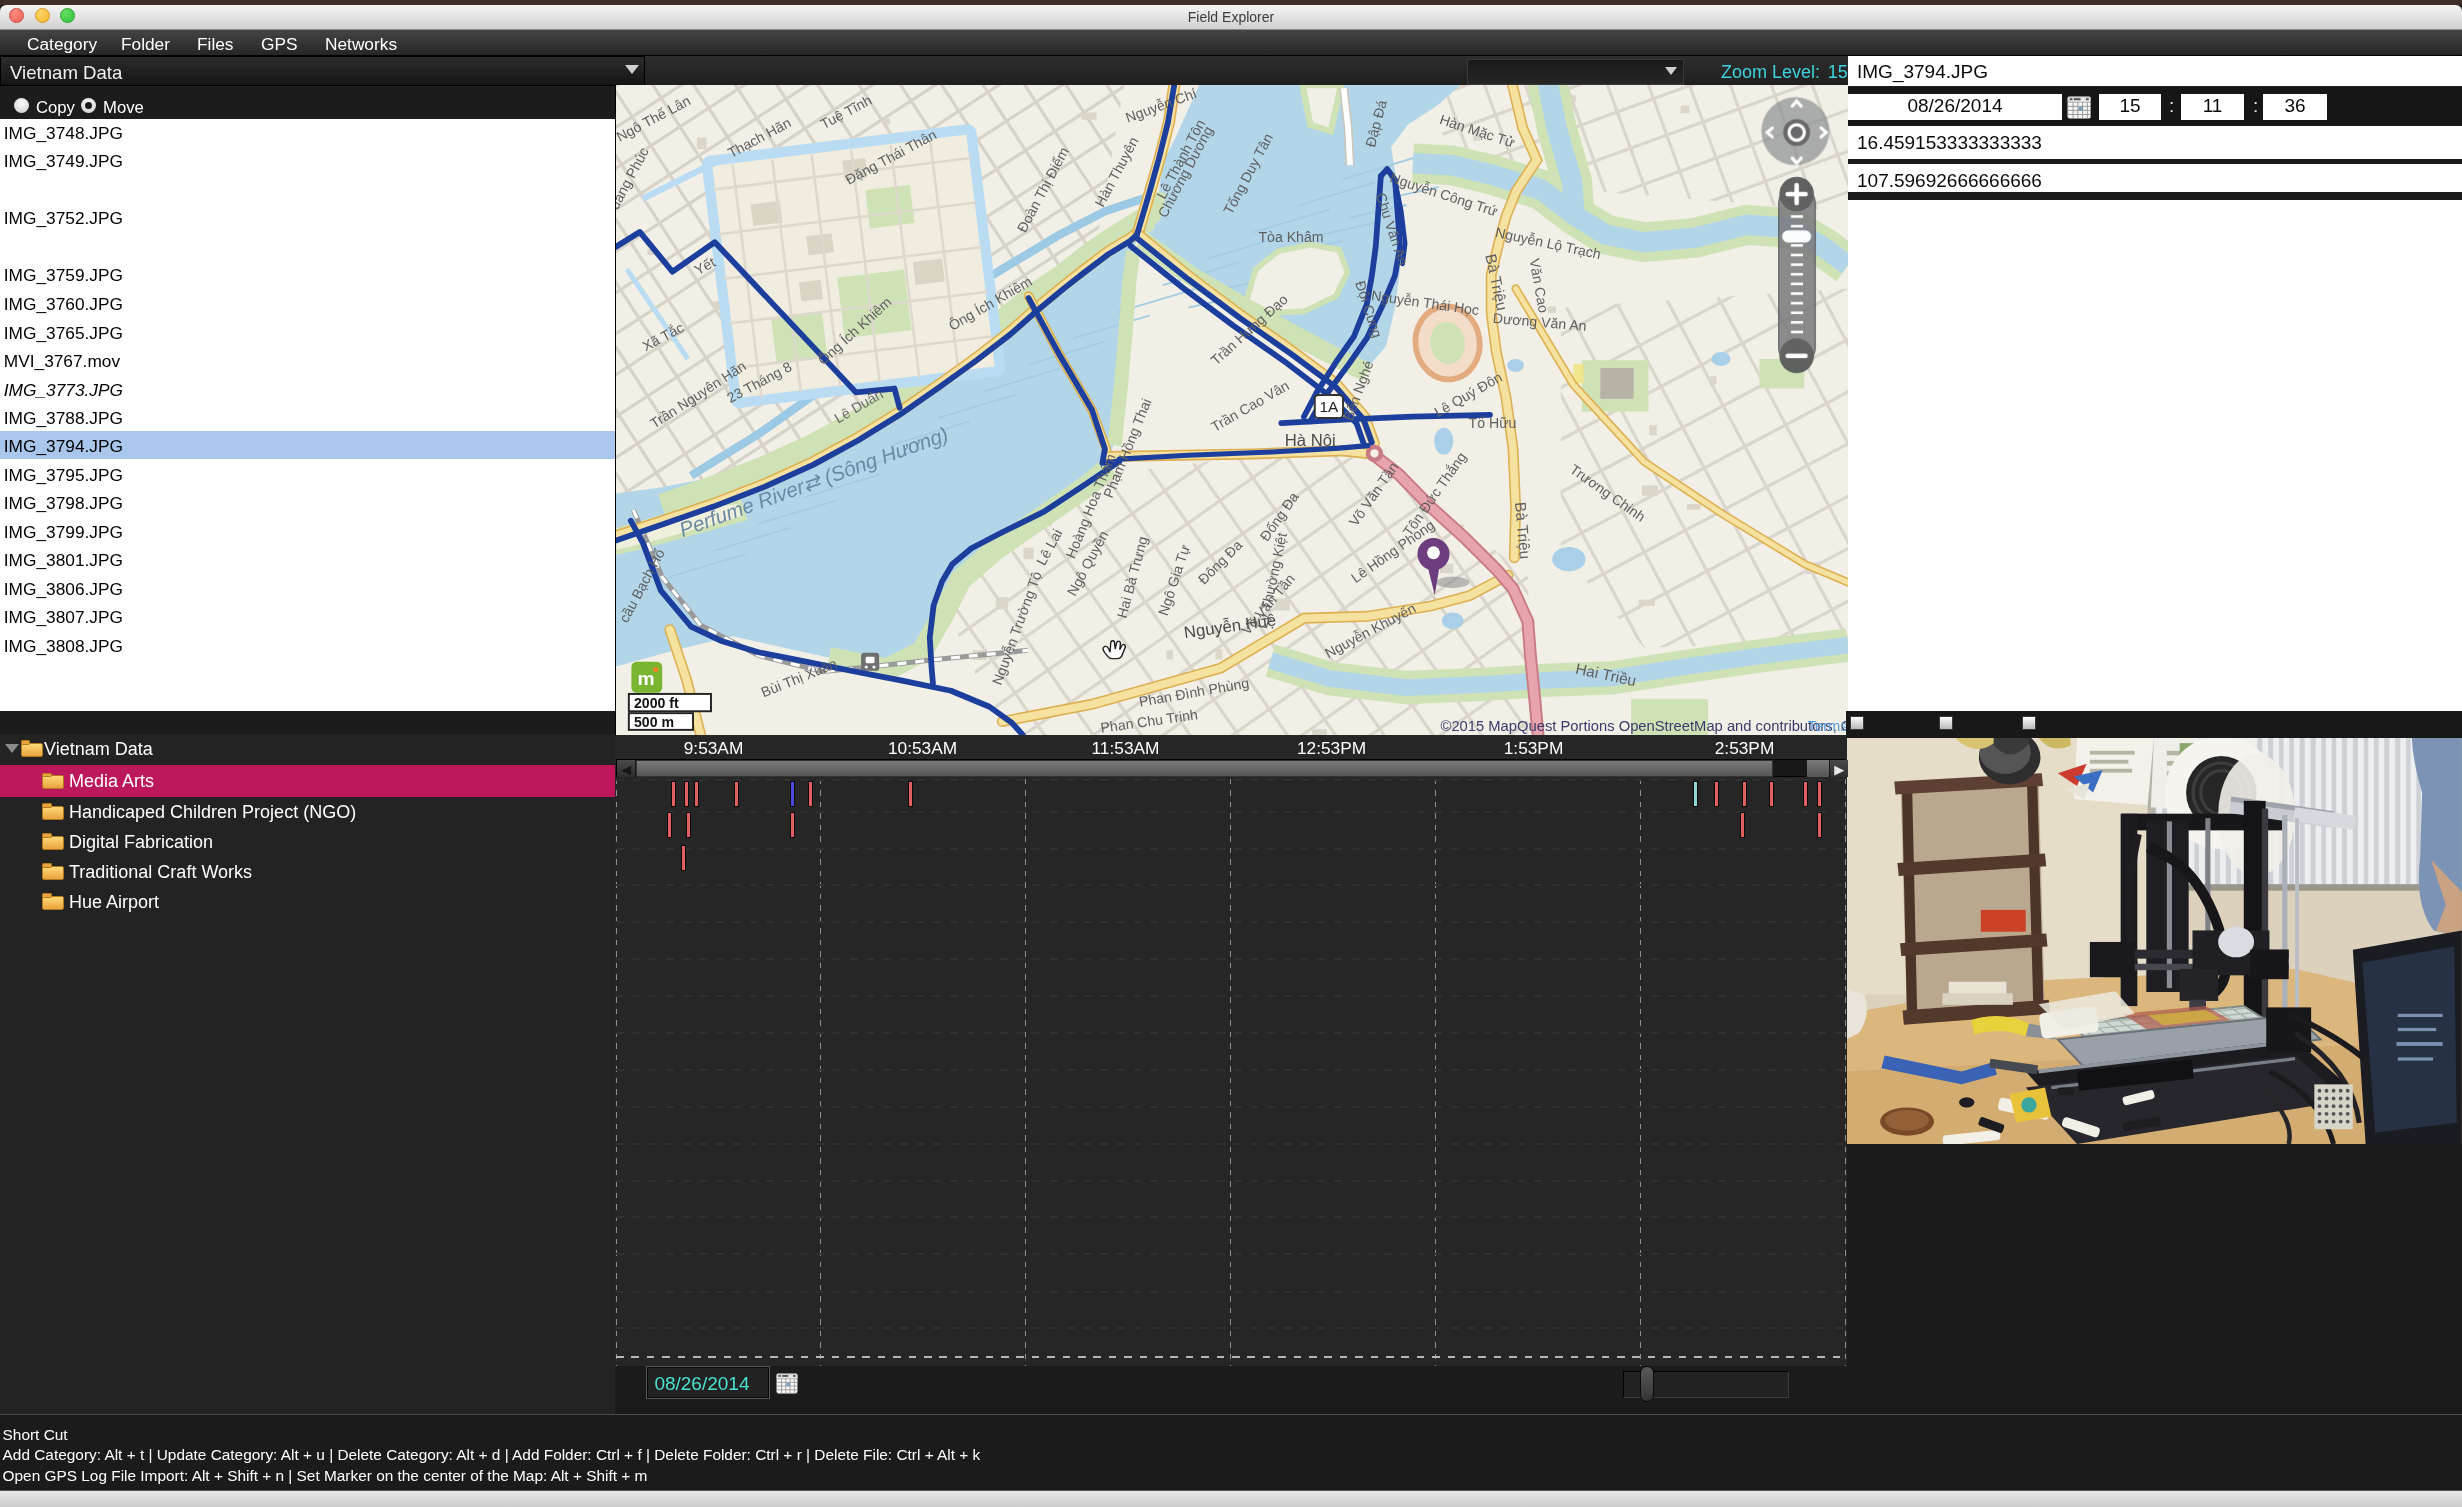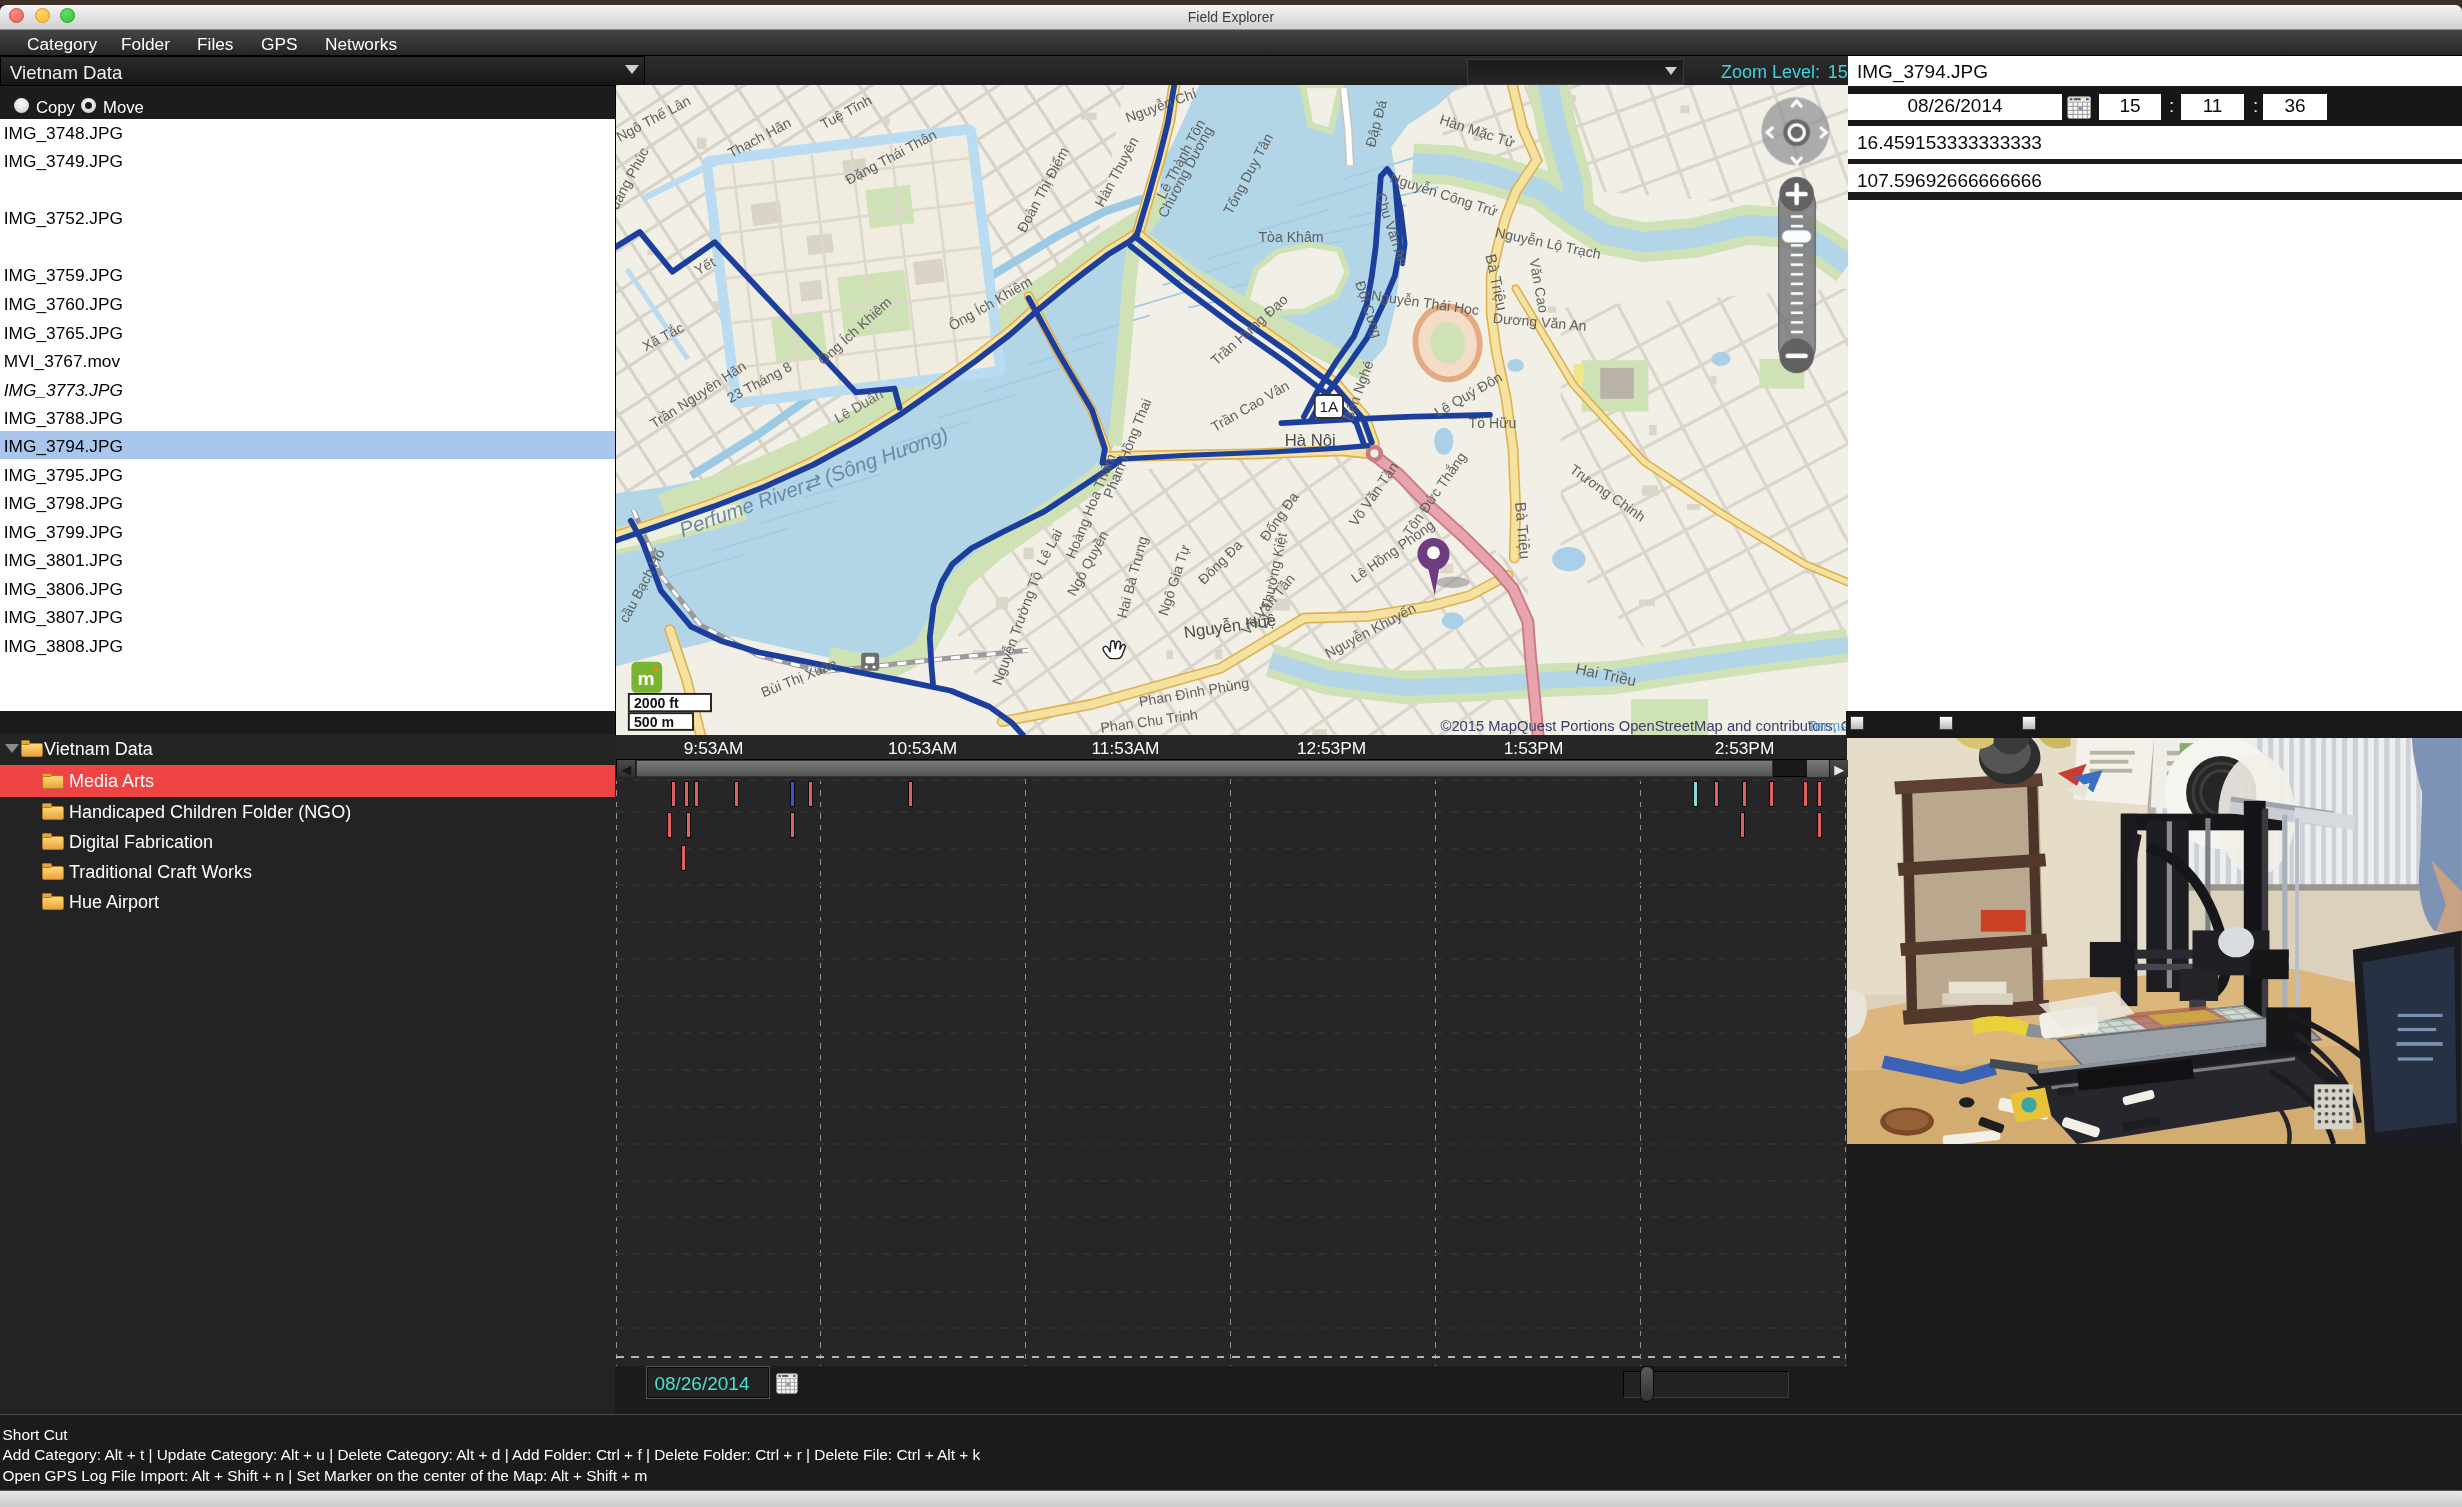--- a/index.html
+++ b/index.html
@@ -42,21 +42,21 @@
 #rbig { top:200px; height:511px; }
 .dtbox { top:94px; height:26px; background:#fff; color:#0a0a0a; font-size:19px; text-align:center; padding-top:1.3px; }
 .dtcolon { top:95px; color:#e8e8e8; font-size:19px; }
 #checkrow { left:1846px; top:711px; width:616px; height:27px; background:#181818; }
 .cbox { top:716px; width:14px; height:14px; background:linear-gradient(#fdfdfd,#b9b9b9); border:0.6px solid #3a3a3a; }
 .clab { top:746px; font-size:17.3px; color:#fff;margin-top:48px; }
 
 #tree { left:0; top:734px; width:615px; height:680px; background:#232323; }
 .trow { position:absolute; left:0; width:626px; height:30px; color:#fff; font-size:18px; }
 .trow .lab { position:absolute; top:5.1px; }
-.trow.sel { background:#ef4444; }
+.trow.sel { background:#be185d; }
 .folder { position:absolute; width:22px; height:16.7px; }
 .folder .back { position:absolute; left:0; top:2.6px; width:22px; height:14px; background:linear-gradient(#ffd978,#e8a33d); border:0.6px solid #b27a1e; border-radius:1.9px; }
 .folder .tab { position:absolute; left:0; top:0; width:9.6px; height:4.5px; background:#e8a33d; border:0.6px solid #b27a1e; border-radius:1.3px; }
 .tri { position:absolute; width:0; height:0; border-left:7px solid transparent; border-right:7px solid transparent; border-top:9px solid #8a8a8a; }
 
 #timeline { left:615px; top:735px; width:1232px; height:631px; background:#262626; }
 .tlabel { position:absolute; top:2.6px; font-size:17.3px; color:#fff; }
 #tscroll { position:absolute; left:1.3px; top:24.4px; width:1229px; height:18px; background:#181818; border:0.6px solid #000; }
 #tthumb { position:absolute; left:19px; top:0px; width:1137px; height:16.7px; background:linear-gradient(#7a7a7a,#555); border:0.6px solid #333; }
 .tarrow { position:absolute; top:0px; width:18px; height:16.7px; background:linear-gradient(#4a4a4a,#2e2e2e); color:#e8e8e8; font-size:13px; text-align:center; padding-top:1.3px; }
@@ -790,21 +790,21 @@
         <span class="back"></span>
         <span class="tab"></span>
       </span>
       <span class="lab" style="left:69px;top:6.4px;">Media Arts</span>
     </div>
   <div class="abs trow" style="top:797px;">
       <span class="folder" style="left:42px;top:6.4px;">
         <span class="back"></span>
         <span class="tab"></span>
       </span>
-      <span class="lab" style="left:69px;">Handicaped Children Folder (NGO)</span>
+      <span class="lab" style="left:69px;">Handicaped Children Project (NGO)</span>
     </div>
   <div class="abs trow" style="top:827px;">
       <span class="folder" style="left:42px;top:6.4px;">
         <span class="back"></span>
         <span class="tab"></span>
       </span>
       <span class="lab" style="left:69px;">Digital Fabrication</span>
     </div>
   <div class="abs trow" style="top:857px;">
       <span class="folder" style="left:42px;top:6.4px;">

